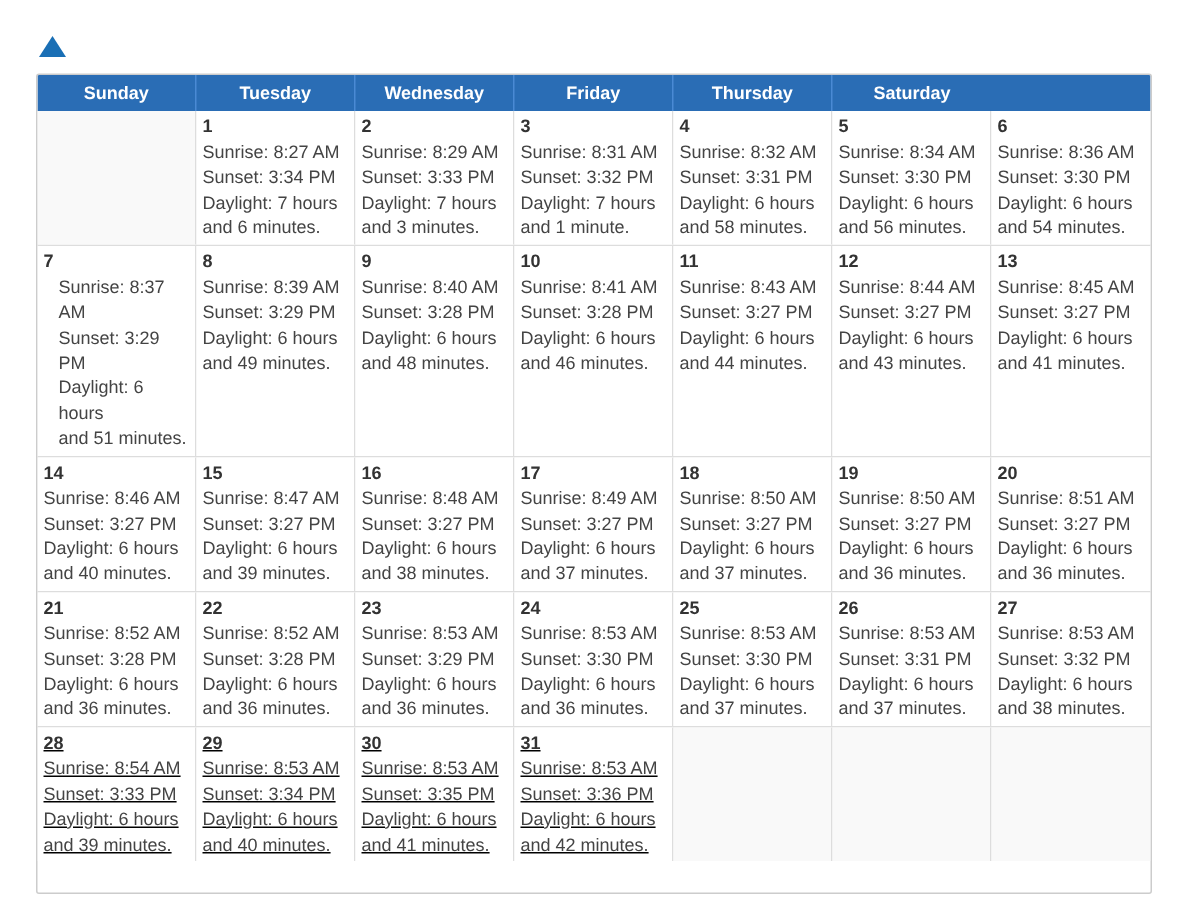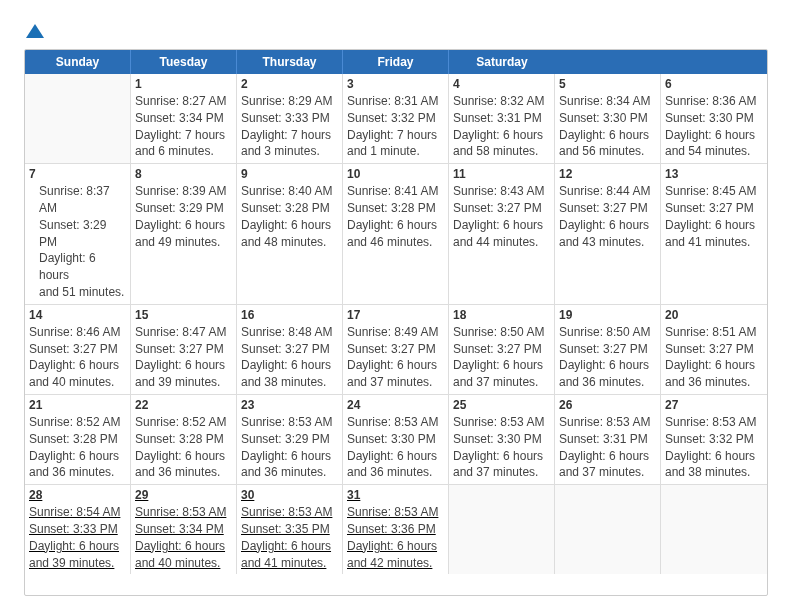--- a/index.html
+++ b/index.html
@@ -123,22 +123,23 @@
     <div class="title-block">
       <div class="month-title"></div>
       <div class="subtitle"></div>
     </div>
   </div>
 
   <div class="calendar">
     <div class="cal-header">
     <div class="cal-header-cell">Sunday</div>
         <div class="cal-header-cell">Tuesday</div>
+        <div class="cal-header-cell">Wednesday</div>
+        <div class="cal-header-cell">Friday</div>
         <div class="cal-header-cell">Thursday</div>
-        <div class="cal-header-cell">Friday</div>
         <div class="cal-header-cell">Saturday</div>
       </div>
     <div class="cal-body">
     <div class="cal-row" style="min-height: 88px;">
           <div class="cal-cell empty"></div>
           <div class="cal-cell">
             <div class="day-number">1</div>
             <div class="day-info" style="white-space: pre-line;">Sunrise: 8:27 AM
 Sunset: 3:34 PM
 Daylight: 7 hours

